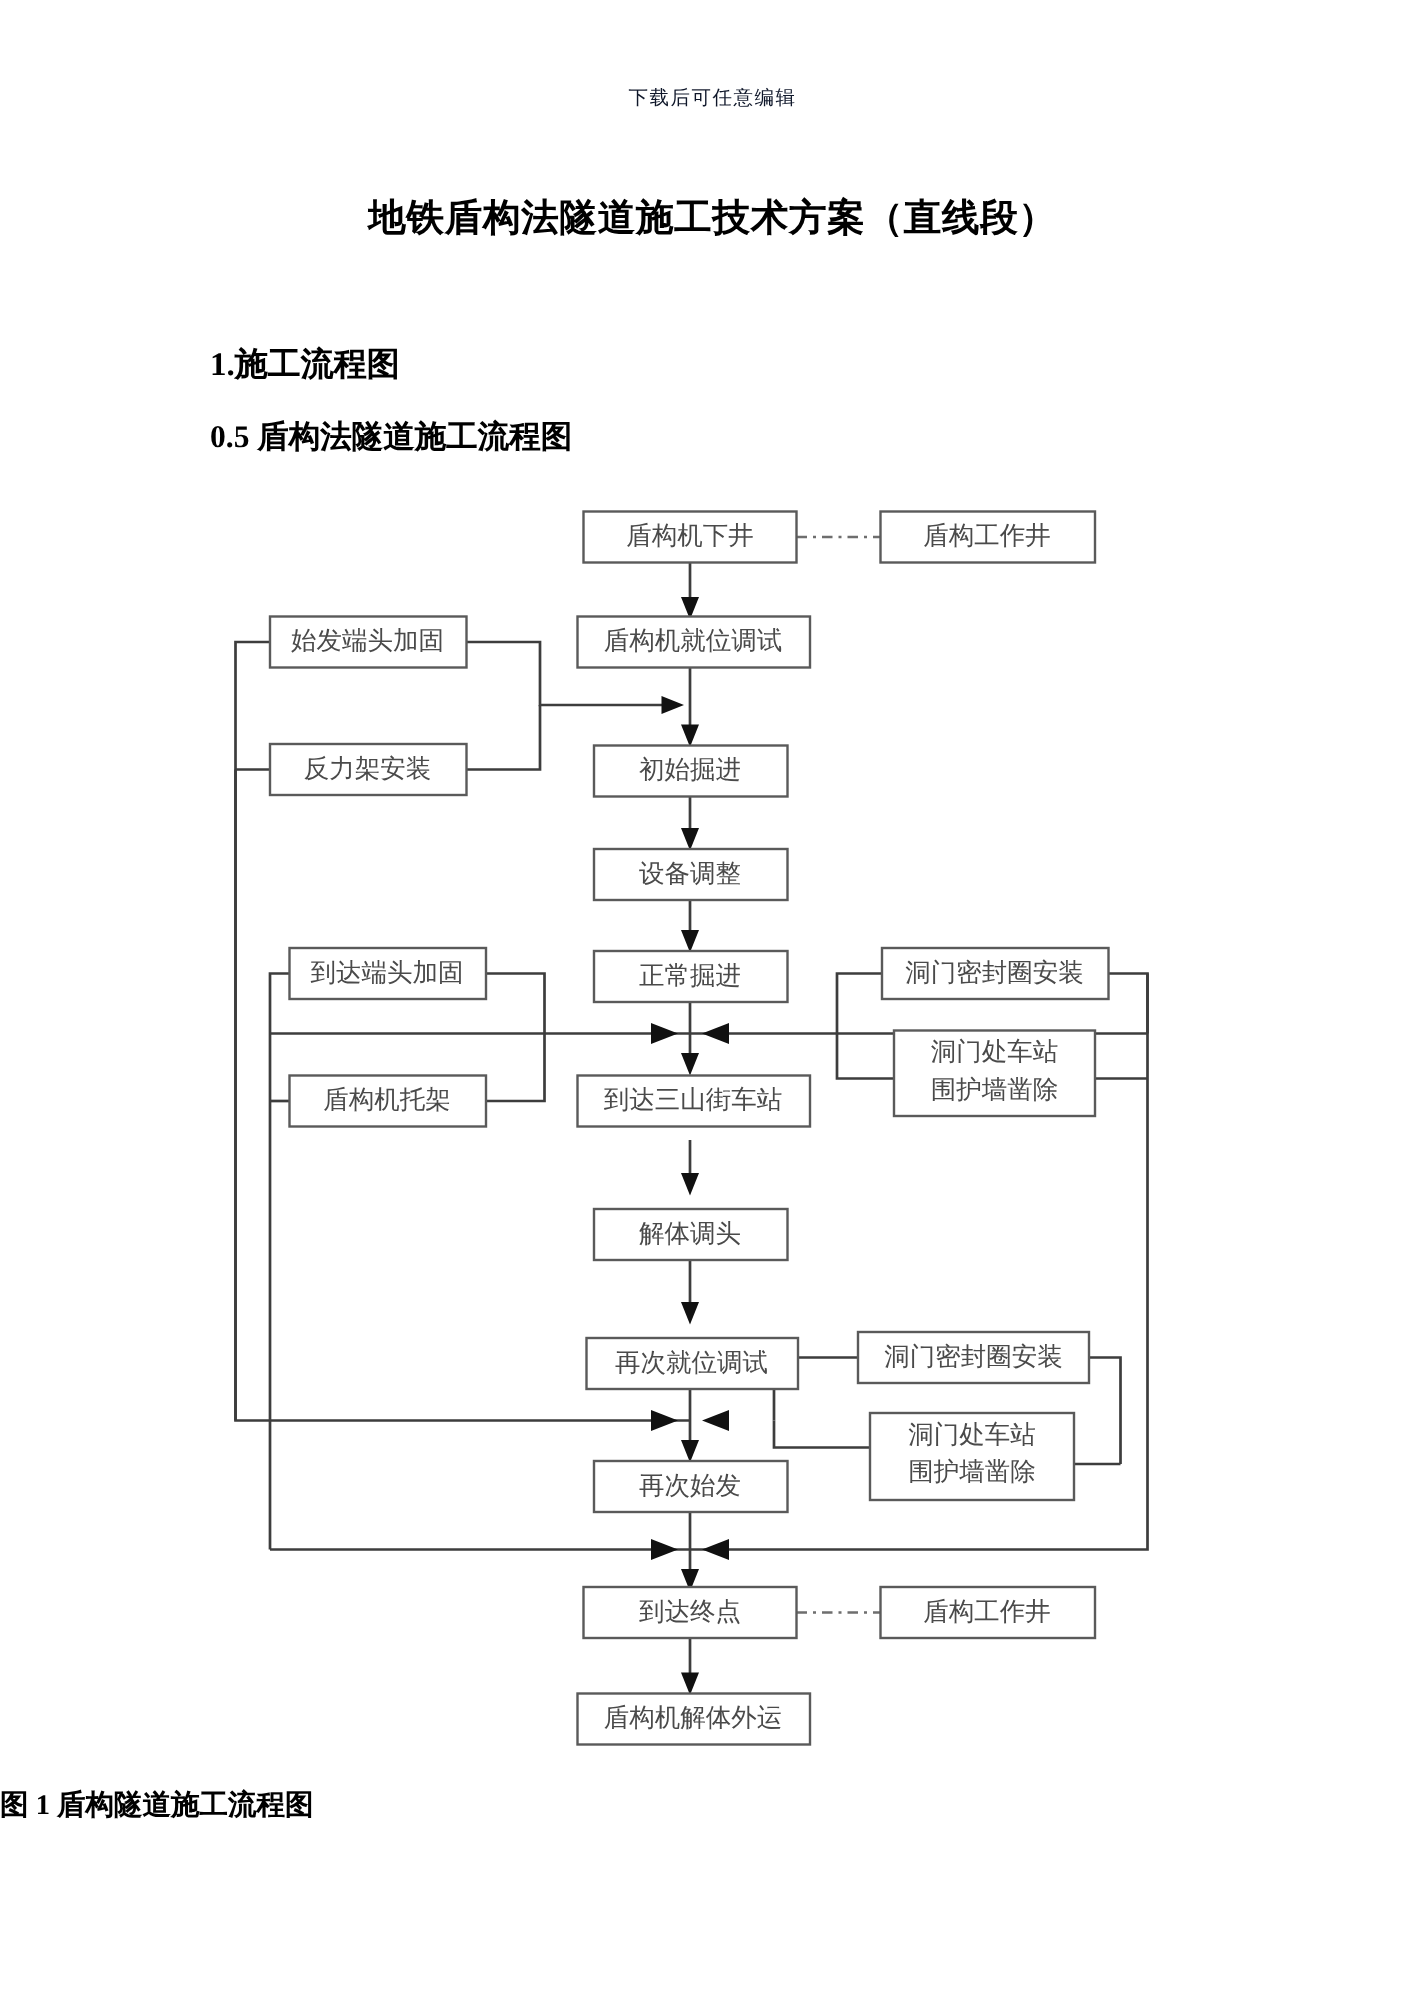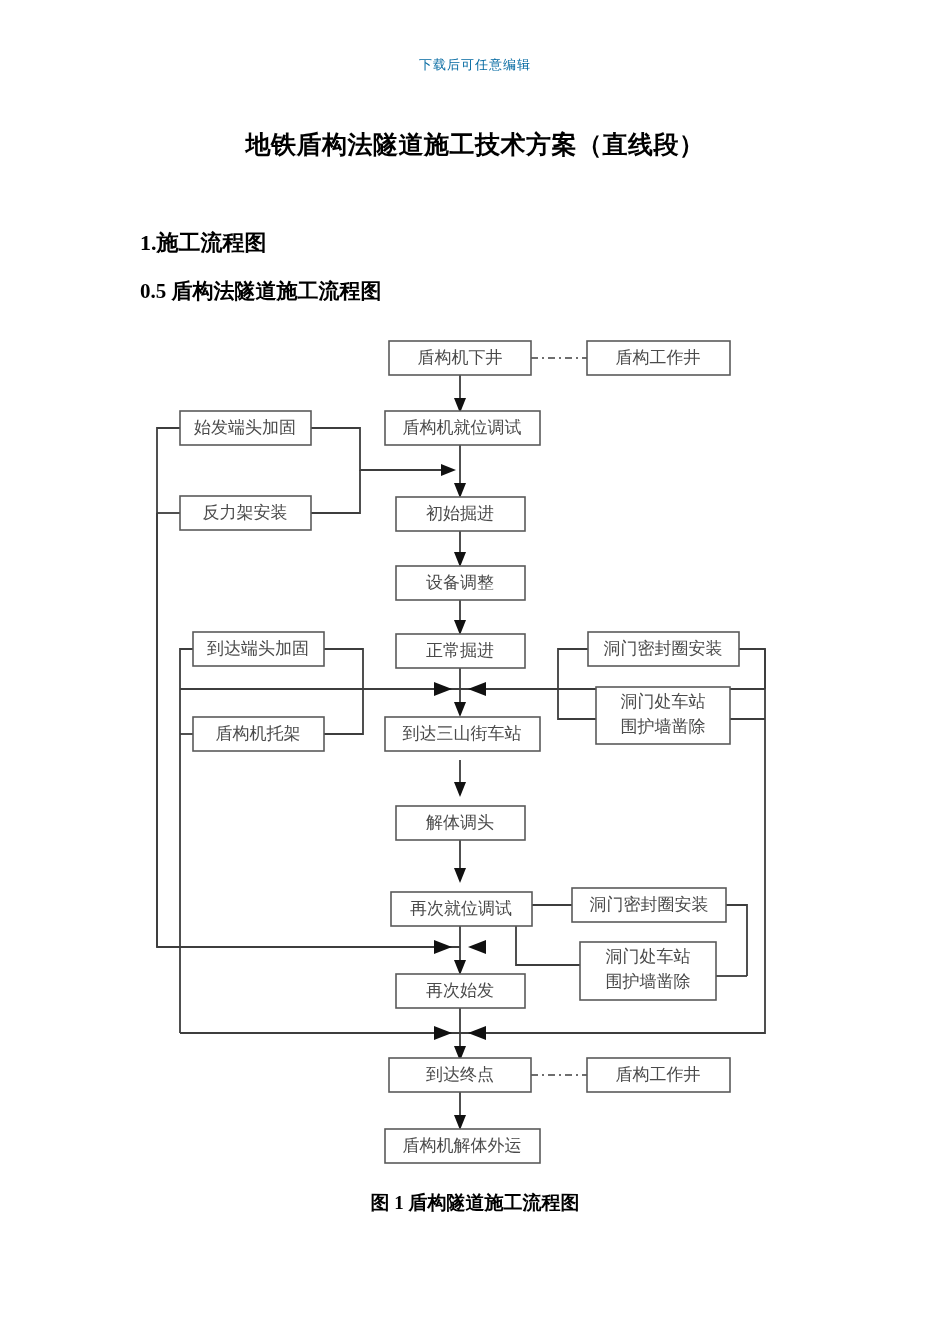--- a/index.html
+++ b/index.html
@@ -9,21 +9,21 @@
     font-family:"Liberation Serif", "DejaVu Serif", serif;
     color:#000000;
     position:relative;
     overflow:hidden;
   }
   .page { position:relative; width:950px; height:1344px; }
 
   .header-note {
     position:absolute; top:56px; left:0; width:950px;
     text-align:center;
-    font-size:13px; color:#0369a1;
+    font-size:13px; color:#0f172a;
     letter-spacing:1px;
     font-family:"Liberation Serif","DejaVu Serif",serif;
   }
 
   .doc-title {
     position:absolute; top:128px; left:0; width:950px;
     text-align:center;
     font-size:25px; font-weight:bold;
     letter-spacing:0.5px;
   }
@@ -35,21 +35,21 @@
   .h2 {
     position:absolute; left:140px; top:277px;
     font-size:21px; font-weight:bold;
   }
 
   .figure { position:absolute; left:0; top:325px; width:950px; height:870px; }
   .figure svg { display:block; }
 
   .fig-caption {
     position:absolute; left:0; top:1190px; width:950px;
-    text-align:center;
+    text-align:left;
     font-size:19px; font-weight:bold;
   }
 
   
   .node-rect { fill:#ffffff; stroke:#5a5a5a; stroke-width:1.6; }
   .node-text {
     font-family:"Liberation Serif","DejaVu Serif",serif;
     font-size:17px;
     fill:#4a4a4a;
     text-anchor:middle;

